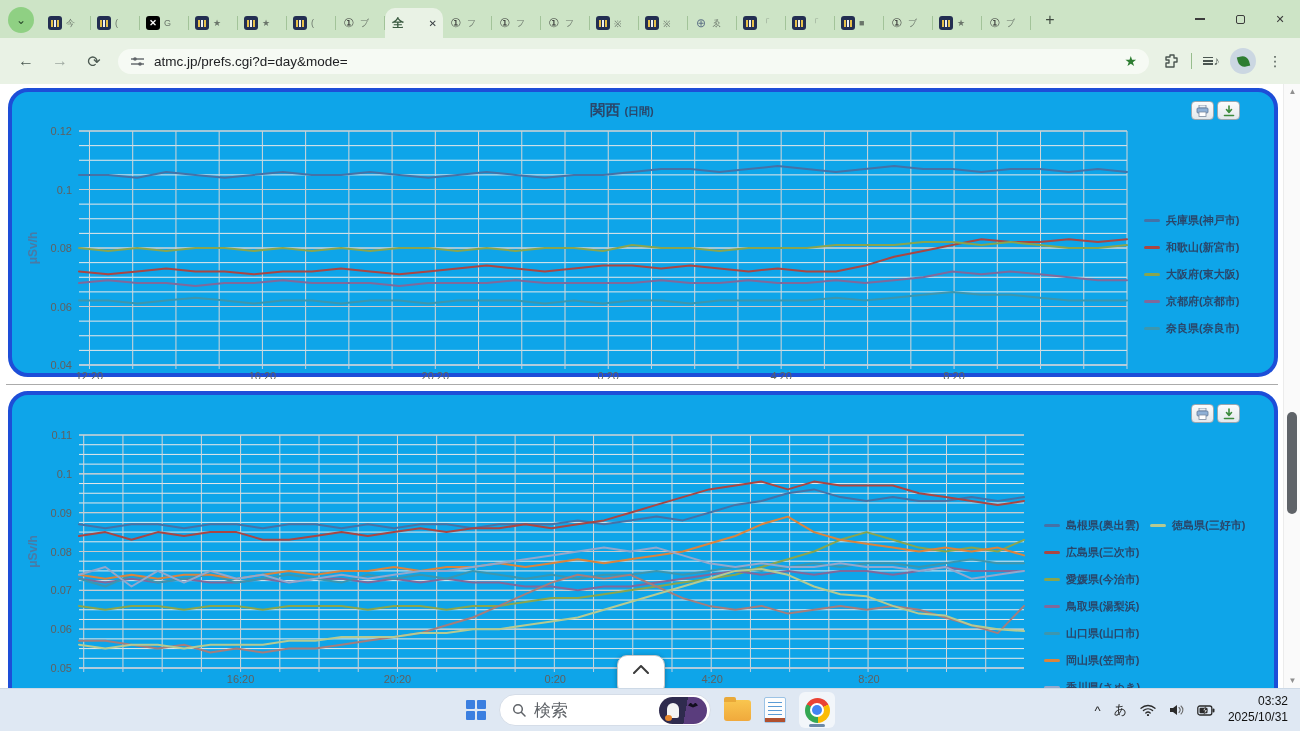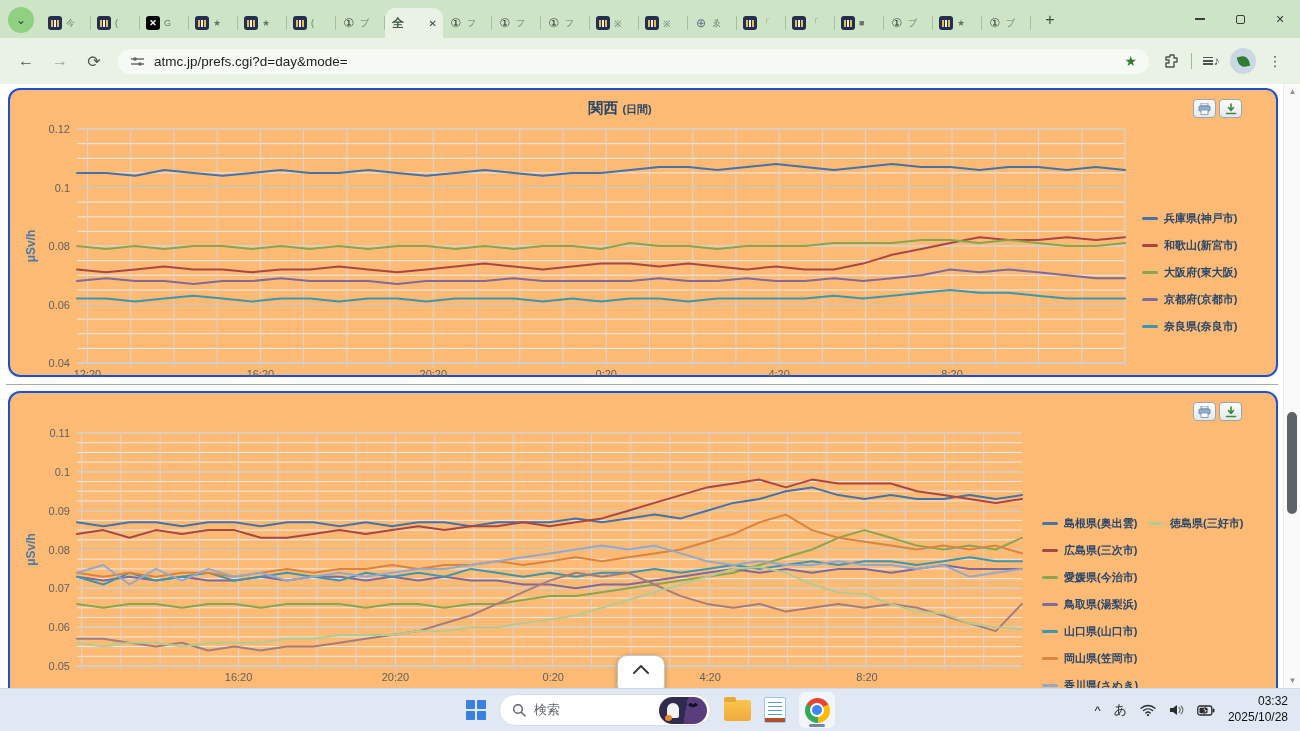--- a/index.html
+++ b/index.html
@@ -37,21 +37,21 @@
   .pill-star{margin-left:auto;font-size:14px;color:#2e7d32;cursor:pointer;}
   .tb-icon{color:#4a5550;font-size:14px;display:flex;align-items:center;justify-content:center;width:26px;height:26px;cursor:pointer;}
   .vdiv{width:1px;height:16px;background:#97bd8d;}
   .playlist{position:relative;font-size:12px;}
   .playlist .pl-lines{display:block;width:10px;height:8px;background:repeating-linear-gradient(#4a5550 0 1.5px,transparent 1.5px 3.2px);margin-right:1px;}
   .avatar{width:26px;height:26px;border-radius:50%;background:#cbd7e2;display:flex;align-items:center;justify-content:center;cursor:pointer;}
   .leaf{width:11px;height:11px;background:#2e7d32;border-radius:0 60% 0 60%;transform:rotate(-15deg);}
 
   
   .content{position:relative;height:604px;background:#fff;overflow:hidden;}
-  .panel{position:absolute;left:8px;width:1270px;background:#fdba74;border:2px solid #1d4ed8;border-radius:12px;}
+  .panel{position:absolute;left:8px;width:1270px;background:#0ea5e9;border:4px solid #1d4ed8;border-radius:20px;}
   #panel1{top:4px;height:289px;}
   #panel2{top:307px;height:316px;}
   .hdivider{position:absolute;top:300px;left:6px;width:1272px;height:1px;background:#ababab;}
   .chart-title{position:absolute;top:9px;left:0;width:1220px;text-align:center;font-size:15px;font-weight:bold;color:#29476b;}
   .chart-title .sub{font-size:11px;font-weight:600;}
   .mini-actions{position:absolute;top:9px;right:34px;display:flex;gap:3px;}
   .mini-btn{width:23px;height:19px;border:1px solid #9aa7b0;border-radius:4px;background:linear-gradient(#fcfcfc,#e3e8ec);display:flex;align-items:center;justify-content:center;padding:0;cursor:pointer;}
   svg.chart{position:absolute;left:0;top:0;}
   svg.chart text.tick{font:11px "Liberation Sans",sans-serif;fill:#606060;}
   svg.chart text.ylab{font:600 12px "Liberation Sans",sans-serif;fill:#4a7aa5;}
@@ -65,21 +65,21 @@
   .ps-arrow{position:absolute;left:0;width:17px;text-align:center;font-size:8px;color:#8f8f8f;cursor:pointer;}
   .ps-up{top:3px;} .ps-down{bottom:3px;}
   .ps-thumb{position:absolute;left:3px;top:328px;width:10px;height:102px;background:#5f6368;border-radius:5px;cursor:pointer;}
 
   
   .taskbar{height:43px;background:#dfe8f3;border-top:1px solid #cdd9e6;position:relative;}
   .tb-center{position:absolute;left:466px;top:0;height:100%;display:flex;align-items:center;gap:13px;}
   .startlogo{width:20px;height:20px;display:grid;grid-template-columns:9px 9px;grid-template-rows:9px 9px;gap:2px;cursor:pointer;}
   .startlogo i{background:#3b7fe0;border-radius:1px;}
   .searchpill{width:212px;height:32px;background:#fff;border:1px solid #d5dde8;border-radius:16px;display:flex;align-items:center;gap:8px;padding:0 3px 0 12px;cursor:pointer;}
-  .searchpill .q{font-size:13px;color:#5f6368;}
+  .searchpill .q{font-size:17px;color:#5f6368;}
   .doodle{margin-left:auto;width:48px;height:27px;border-radius:14px;background:linear-gradient(100deg,#2f2b4e 0 55%,#5a3d7d 55% 100%);position:relative;overflow:hidden;}
   .ghost{position:absolute;left:8px;top:6px;width:12px;height:15px;background:#f4f4f4;border-radius:6px 6px 2px 2px;}
   .pumpkin{position:absolute;left:6px;bottom:3px;width:7px;height:6px;background:#e8872c;border-radius:50%;}
   .bat{position:absolute;right:9px;top:6px;width:10px;height:5px;background:#120f1e;clip-path:polygon(0 60%,25% 0,50% 45%,75% 0,100% 60%,50% 100%);}
   .folder{width:27px;height:21px;position:relative;background:linear-gradient(#f9c64f,#f0a93c);border-radius:3px;cursor:pointer;}
   .folder::before{content:"";position:absolute;top:-3px;left:0;width:12px;height:5px;background:#e9a939;border-radius:2px 2px 0 0;}
   .notepad{width:22px;height:26px;background:#fdfdfd;border:1px solid #9cc3e5;border-radius:2px;position:relative;cursor:pointer;}
   .notepad::before{content:"";position:absolute;left:3px;right:3px;top:4px;height:14px;background:repeating-linear-gradient(#5a9bd5 0 1.5px,transparent 1.5px 4px);}
   .notepad::after{content:"";position:absolute;left:0;right:0;bottom:0;height:4px;background:#b0502f;}
   .chromebtn{width:36px;height:36px;border-radius:6px;background:rgba(255,255,255,.6);display:flex;align-items:center;justify-content:center;position:relative;cursor:pointer;}
@@ -629,17 +629,17 @@
       <div class="tray-item">
         <svg width="18" height="11" viewBox="0 0 18 11">
           <rect x="0.8" y="1" width="14" height="9" rx="2" fill="none" stroke="#2b2b2b" stroke-width="1.3"></rect>
           <rect x="15.5" y="3.5" width="2" height="4" rx="1" fill="#2b2b2b"></rect>
           <rect x="2.5" y="2.8" width="8" height="5.4" rx="1" fill="#2b2b2b"></rect>
           <path d="M8.6 1.5L6 5.5h2l-1 4 3.4-4.6H8z" fill="#fff" stroke="#2b2b2b" stroke-width="0.6"></path>
         </svg>
       </div>
       <div class="clock">
         <div>03:32</div>
-        <div>2025/10/28</div>
+        <div>2025/10/31</div>
       </div>
     </div>
   </div>
 </div>
 
 </body></html>

